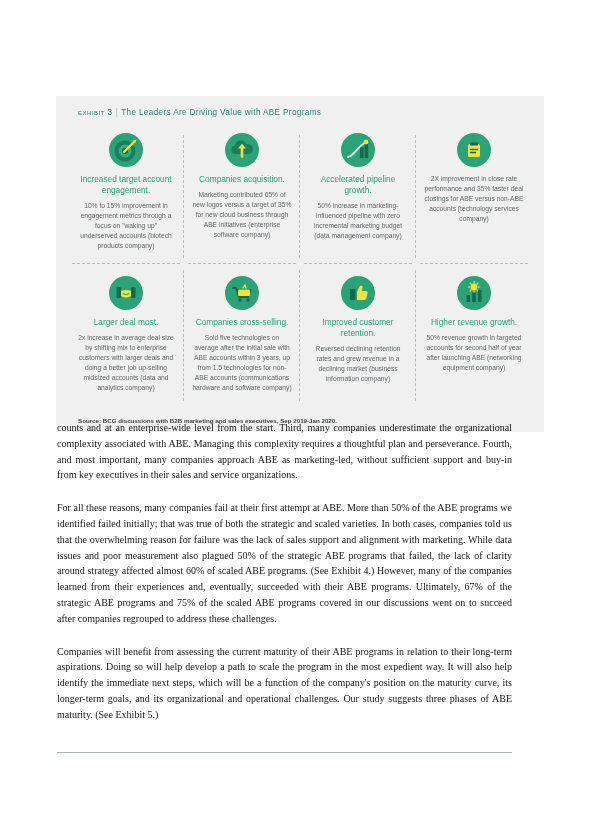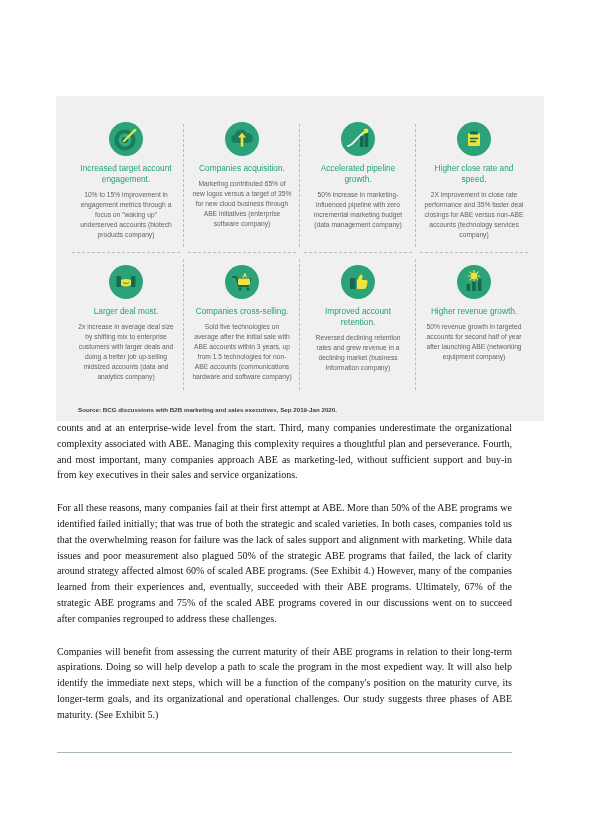--- a/index.html
+++ b/index.html
@@ -160,20 +160,23 @@
   .footer-brand { font-variant: small-caps; text-transform: lowercase; }
   .footer-page { font-size: 7.6px; color: #3c4244; letter-spacing: 0; }
 </style>
 </head>
 <body>
 
 <div class="page">
 
   <div class="exhibit">
 
+    <div class="exhibit-title">
+      <span class="eyebrow">Exhibit 3</span><span class="bar">|</span><span>The Leaders Are Driving Value with ABE Programs</span>
+    </div>
 
     <div class="grid">
 
       <div class="cell row1">
         <div class="icon-wrap">
           <svg viewBox="0 0 34 34" width="34" height="34">
             <circle cx="17" cy="17" r="17" fill="#2ba277"></circle>
             <circle cx="16" cy="18" r="10.5" fill="#1b7d5c"></circle>
             <circle cx="16" cy="18" r="6.5" fill="#2fae82"></circle>
             <circle cx="16" cy="18" r="3" fill="#14694f"></circle>
@@ -214,21 +217,20 @@
 
       <div class="cell row1">
         <div class="icon-wrap">
           <svg viewBox="0 0 34 34" width="34" height="34">
             <circle cx="17" cy="17" r="17" fill="#2ba277"></circle>
             <rect x="11" y="11" width="12" height="13" rx="1.5" fill="#f2e23c"></rect>
             <rect x="13" y="9.5" width="8" height="3" rx="1" fill="#14694f"></rect>
             <path d="M13.5 16.5 h7 M13.5 19.5 h5" stroke="#14694f" stroke-width="1.5" stroke-linecap="round"></path>
           </svg>
         </div>
-        <div class="cell-title">Higher close rate and speed.</div>
         <div class="cell-body">2X improvement in close rate performance and 35% faster deal closings for ABE versus non-ABE accounts (technology services company)</div>
       </div>
 
       <div class="cell row2">
         <div class="icon-wrap">
           <svg viewBox="0 0 34 34" width="34" height="34">
             <circle cx="17" cy="17" r="17" fill="#2ba277"></circle>
             <rect x="7.5" y="11" width="4.5" height="11" rx="1" fill="#14694f"></rect>
             <rect x="22" y="11" width="4.5" height="11" rx="1" fill="#14694f"></rect>
             <path d="M12 15 q5 -2 10 0 l0 5 q-5 3 -10 0 z" fill="#f2e23c"></path>
@@ -255,21 +257,21 @@
       </div>
 
       <div class="cell row2">
         <div class="icon-wrap">
           <svg viewBox="0 0 34 34" width="34" height="34">
             <circle cx="17" cy="17" r="17" fill="#2ba277"></circle>
             <rect x="9" y="13" width="5.5" height="11" rx="1" fill="#14694f"></rect>
             <path d="M16 24 h7 q2 0 2.4 -2 l1.2 -5 q0.4 -2 -1.8 -2 h-4 l0.8 -3.2 q0.4 -2 -1.6 -2.3 q-1 -0.1 -1.4 1 l-2.6 5.5 z" fill="#f2e23c"></path>
           </svg>
         </div>
-        <div class="cell-title">Improved account retention.</div>
+        <div class="cell-title">Improved customer retention.</div>
         <div class="cell-body">Reversed declining retention rates and grew revenue in a declining market (business information company)</div>
       </div>
 
       <div class="cell row2">
         <div class="icon-wrap">
           <svg viewBox="0 0 34 34" width="34" height="34">
             <circle cx="17" cy="17" r="17" fill="#2ba277"></circle>
             <circle cx="17" cy="11" r="3.4" fill="#f2e23c"></circle>
             <g stroke="#f2e23c" stroke-width="1.2" stroke-linecap="round">
               <path d="M17 5.3 v1.6"></path>

